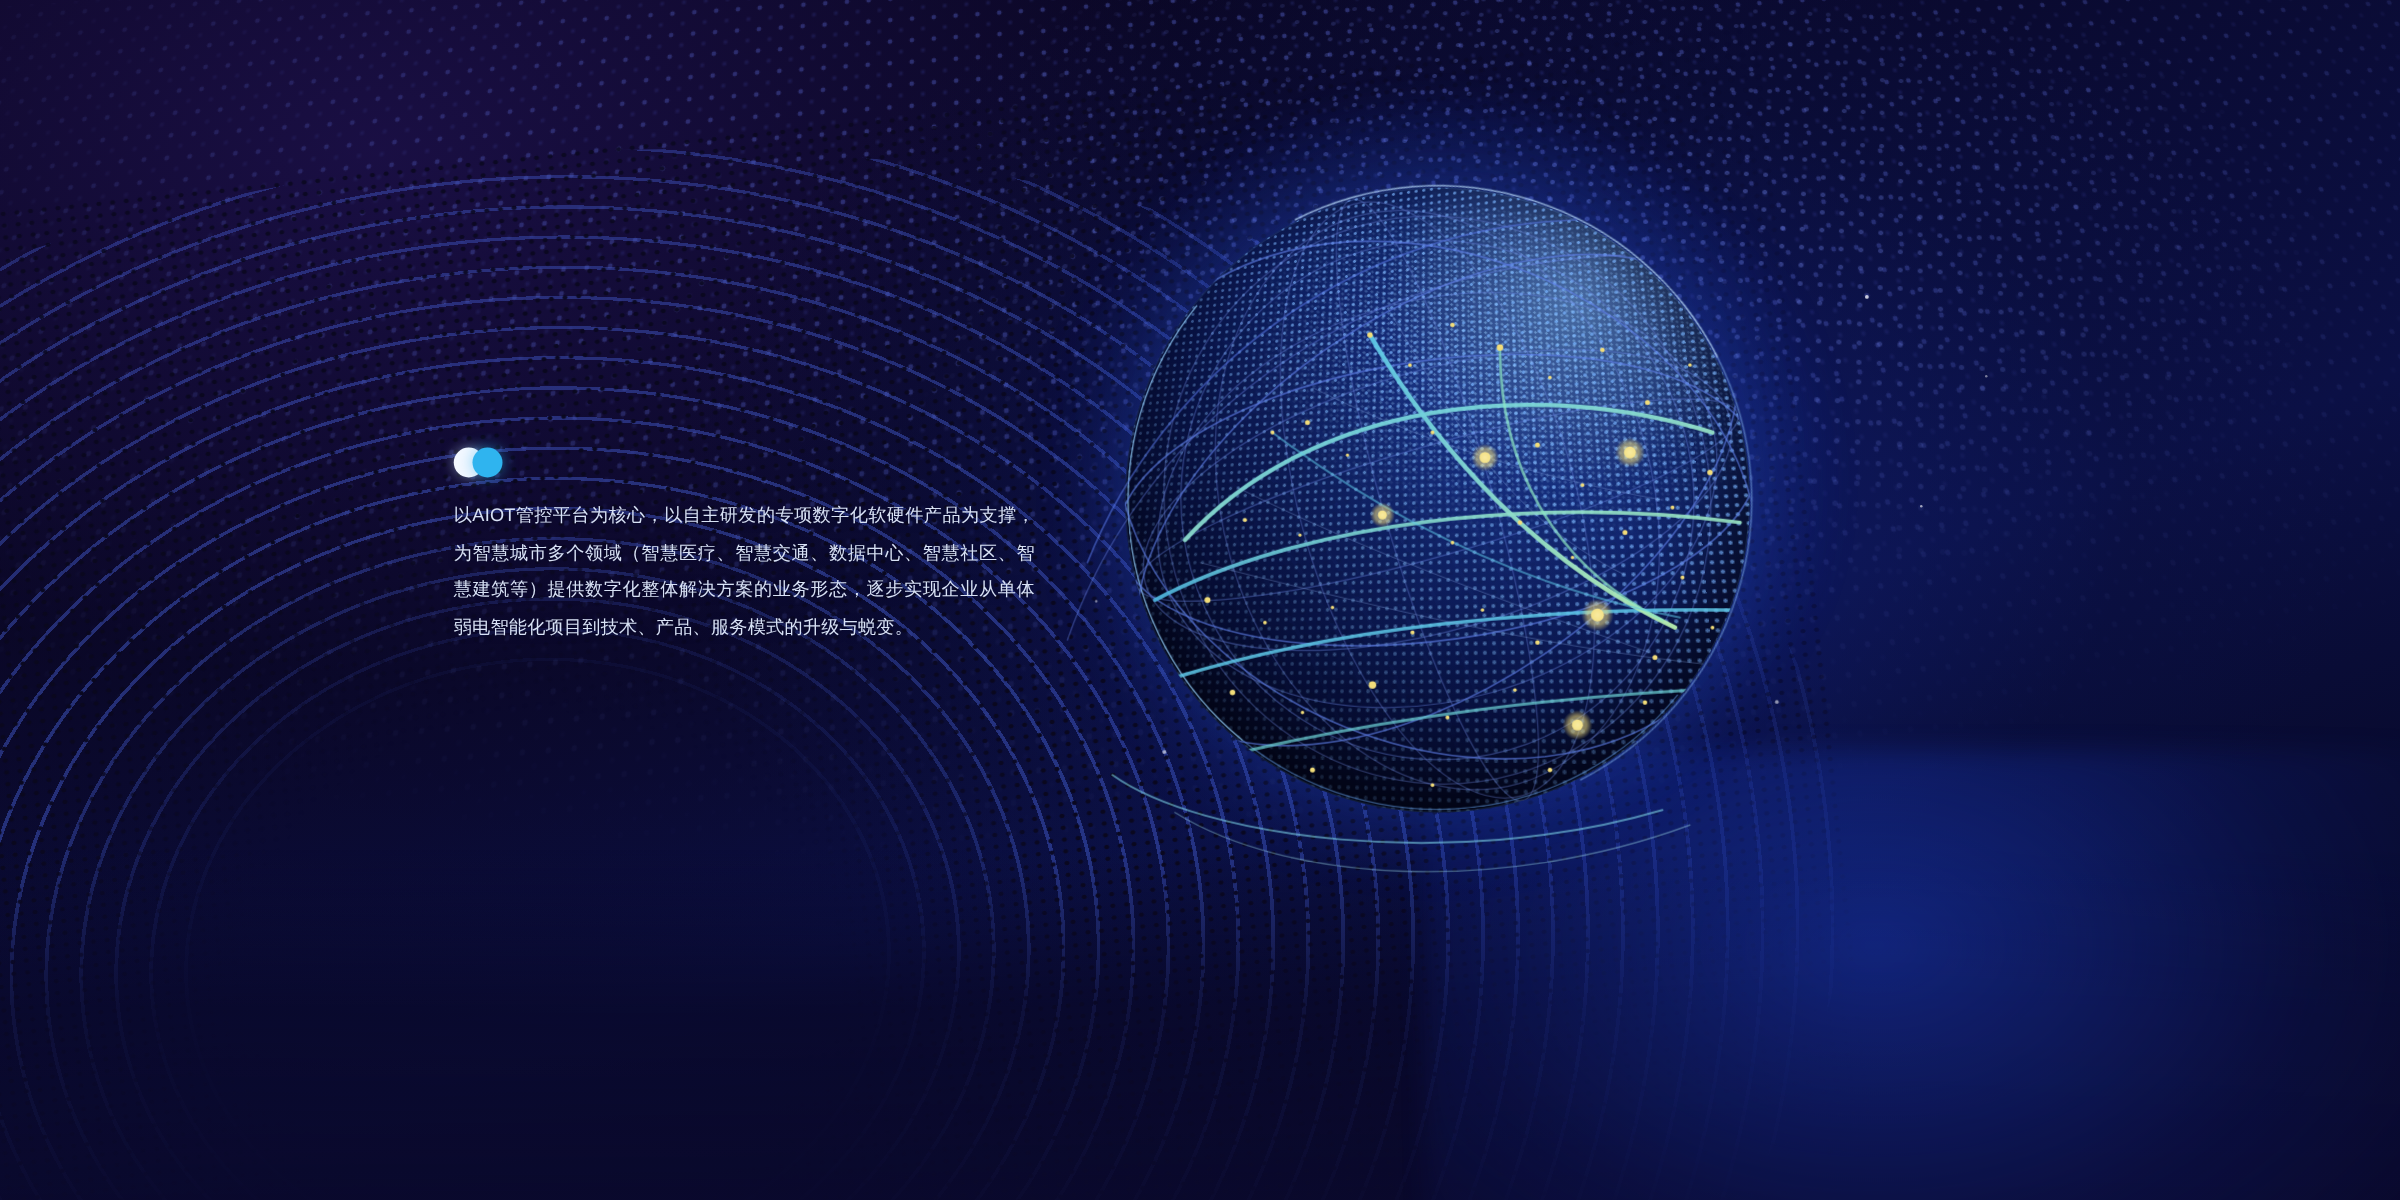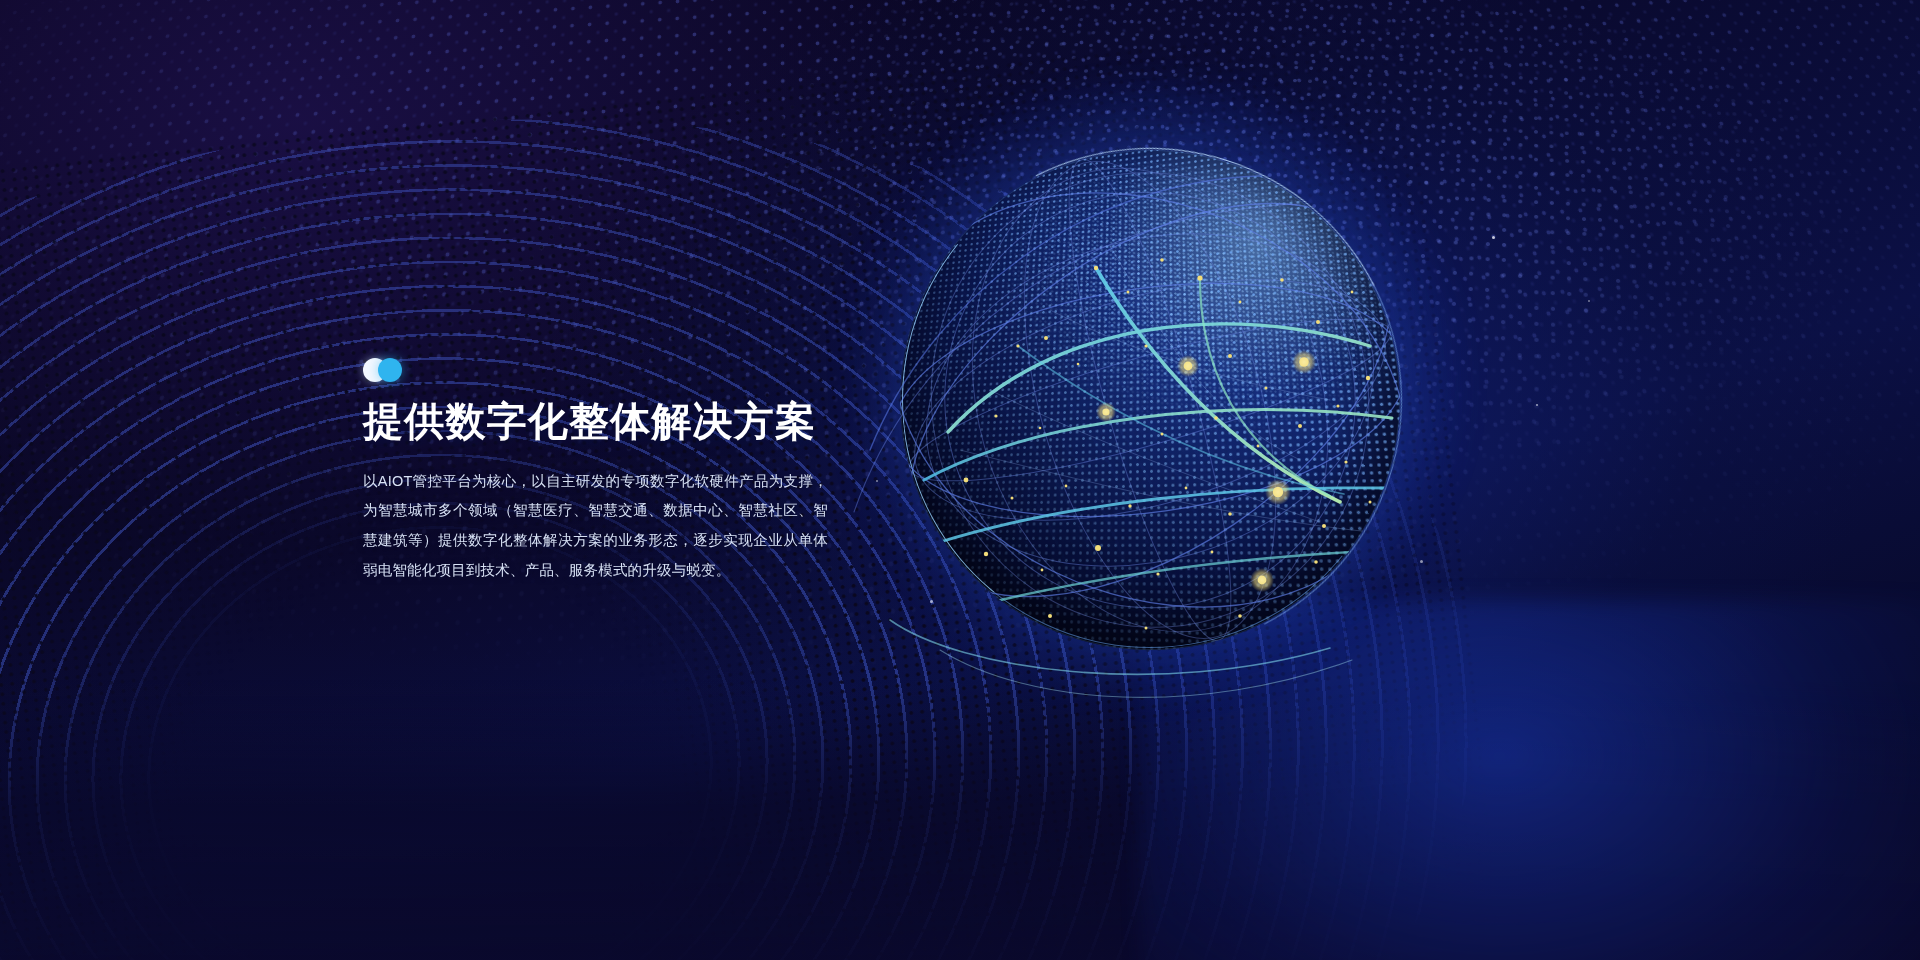--- a/index.html
+++ b/index.html
@@ -329,17 +329,16 @@
   <div class="spark" style="left:1420px;top:560px;width:3px;height:3px;opacity:.55;"></div>
   <div class="spark" style="left:876px;top:480px;width:2px;height:2px;opacity:.5;"></div>
   <div class="spark" style="left:930px;top:600px;width:3px;height:3px;opacity:.6;"></div>
   <div class="spark" style="left:1588px;top:300px;width:2px;height:2px;opacity:.45;"></div>
 
   <div id="content">
     <div class="logo-mark">
       <span class="c1"></span>
       <span class="c2"></span>
     </div>
-    <h1 class="headline">提供数字化整体解决方案</h1>
     <p class="body-copy">以AIOT管控平台为核心，以自主研发的专项数字化软硬件产品为支撑，为智慧城市多个领域（智慧医疗、智慧交通、数据中心、智慧社区、智慧建筑等）提供数字化整体解决方案的业务形态，逐步实现企业从单体弱电智能化项目到技术、产品、服务模式的升级与蜕变。</p>
   </div>
 
 </div>
 
 </body></html>

